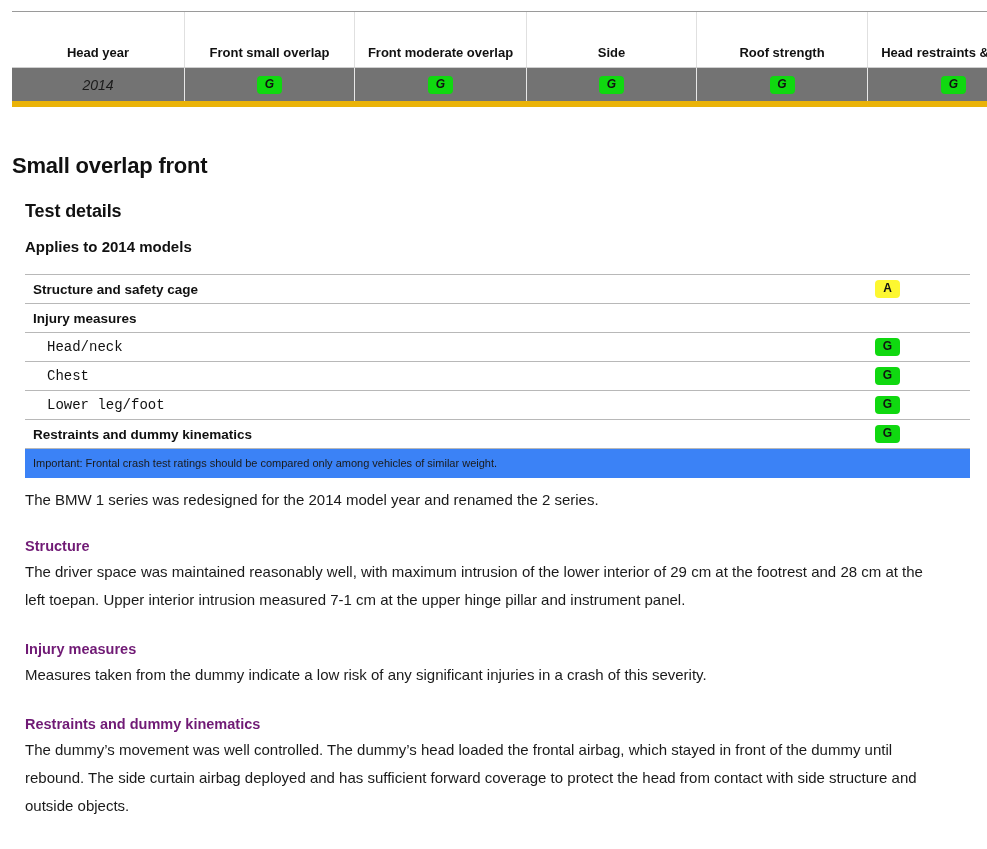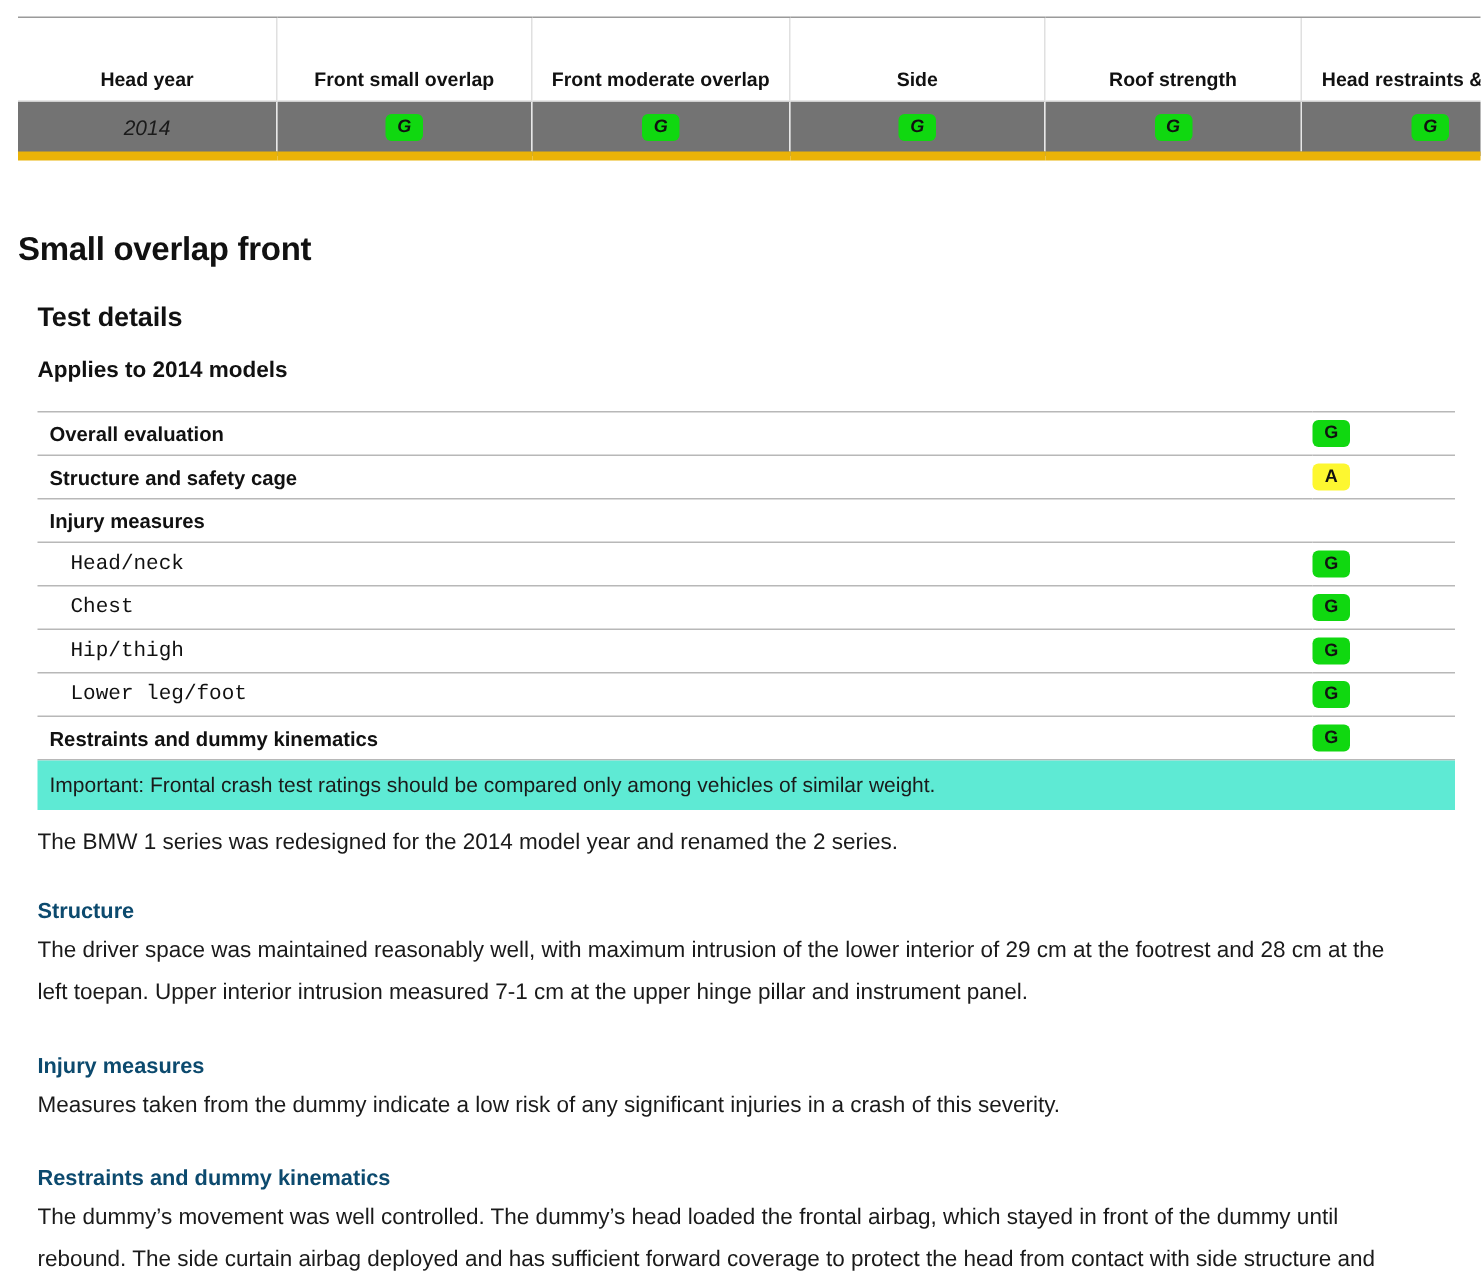--- a/index.html
+++ b/index.html
@@ -131,42 +131,42 @@
     padding: 0;
   }
   table.details td.rating .badge {
     margin-left: 0;
   }
 
   
   .important {
     margin: 0 17px 0 25px;
     width: 945px;
-    background: #5eead4;
-    font-size: 14px;
+    background: #3b82f6;
+    font-size: 11px;
     color: #1a1a1a;
     padding: 8px 0 9px 8px;
     box-sizing: border-box;
   }
 
   
   .copy {
     margin: 0 50px 0 25px;
   }
   .copy p.intro {
     font-size: 15px;
     line-height: 22px;
     margin: 11px 0 0 0;
     color: #1a1a1a;
   }
   .copy h5 {
     font-size: 14.5px;
     font-weight: bold;
     margin: 27px 0 0 0;
-    color: #0c4a6e;
+    color: #701a75;
   }
   .copy p.body {
     font-size: 15px;
     line-height: 28px;
     margin: 4px 0 0 0;
     color: #1a1a1a;
   }
 </style>
 </head>
 <body>
@@ -207,49 +207,37 @@
 </div>
 
 <h2 class="section-title">Small overlap front</h2>
 <h3 class="sub-title">Test details</h3>
 <h4 class="applies">Applies to 2014 models</h4>
 
 <div class="details-wrap">
   <table class="details">
     <tbody>
       <tr>
-        <td class="label bold">Overall evaluation</td>
-        <td class="rating">
-          <span class="badge g">G</span>
-        </td>
-      </tr>
-      <tr>
         <td class="label bold">Structure and safety cage</td>
         <td class="rating">
           <span class="badge a">A</span>
         </td>
       </tr>
       <tr>
         <td class="label bold">Injury measures</td>
         <td class="rating"></td>
       </tr>
       <tr>
         <td class="label indent">Head/neck</td>
         <td class="rating">
           <span class="badge g">G</span>
         </td>
       </tr>
       <tr>
         <td class="label indent">Chest</td>
-        <td class="rating">
-          <span class="badge g">G</span>
-        </td>
-      </tr>
-      <tr>
-        <td class="label indent">Hip/thigh</td>
         <td class="rating">
           <span class="badge g">G</span>
         </td>
       </tr>
       <tr>
         <td class="label indent">Lower leg/foot</td>
         <td class="rating">
           <span class="badge g">G</span>
         </td>
       </tr>

